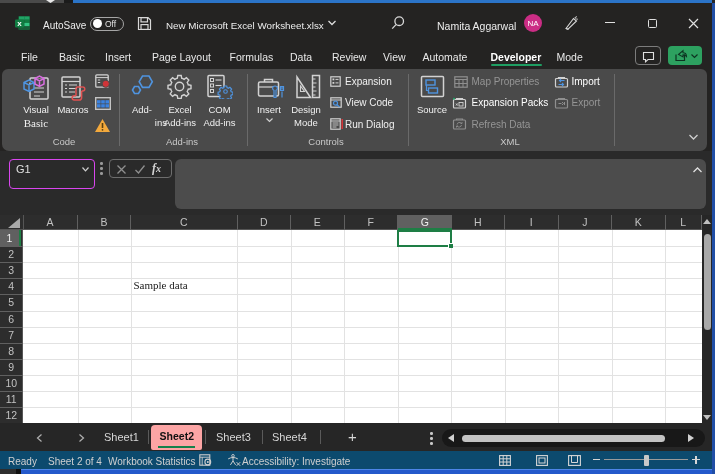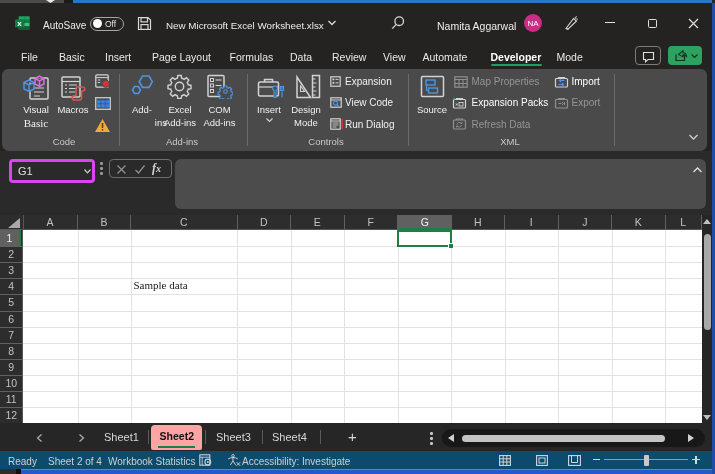--- a/index.html
+++ b/index.html
@@ -264,21 +264,21 @@
     </svg>
     <div class="abs" style="left:569.5px;top:28px;color:#959595;">Export</div>
     <div class="abs" style="left:476px;top:66.5px;width:64px;text-align:center;font-size:9.5px;color:#c9c9c9;">XML</div>
 
     <svg class="abs" style="left:686px;top:64px;" width="11" height="8" viewBox="0 0 11 8">
       <path d="M1.5 2 L5.5 6 L9.5 2" fill="none" stroke="#d0d0d0" stroke-width="1.3"></path>
     </svg>
   </div>
 
   <div id="formularow" class="abs" style="left:0;top:151px;width:712px;height:64px;background:#2a2a2a;">
-    <div class="abs" style="left:9px;top:8px;width:86px;height:24px;border:3px solid #d946ef;border-radius:4px;">
+    <div class="abs" style="left:9px;top:8px;width:86px;height:30px;border:1px solid #d946ef;border-radius:4px;">
       <div class="abs" style="left:6px;top:3px;font-size:11px;color:#e0e0e0;">G1</div>
       <svg class="abs" style="left:71px;top:6px;" width="9" height="7" viewBox="0 0 9 7">
         <path d="M1.5 1.5 L4.5 4.8 L7.5 1.5" fill="none" stroke="#d0d0d0" stroke-width="1.2"></path>
       </svg>
     </div>
     <div class="abs" style="left:100px;top:11px;width:2.5px;height:2.5px;border-radius:50%;background:#9a9a9a;"></div>
       <div class="abs" style="left:100px;top:16px;width:2.5px;height:2.5px;border-radius:50%;background:#9a9a9a;"></div>
       <div class="abs" style="left:100px;top:21px;width:2.5px;height:2.5px;border-radius:50%;background:#9a9a9a;"></div>
     <div class="abs" style="left:109px;top:8px;width:63px;height:19px;border:1px solid #6e6e6e;border-radius:4px;">
       <svg class="abs" style="left:6px;top:4px;" width="11" height="11" viewBox="0 0 11 11">

